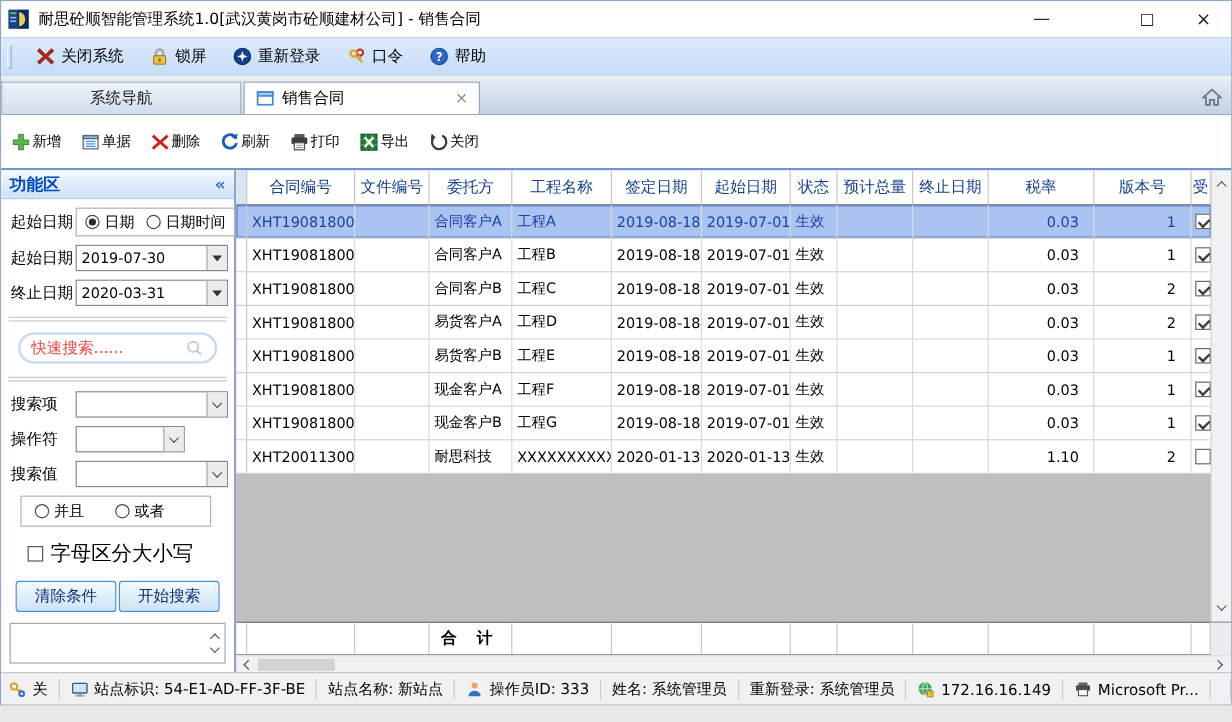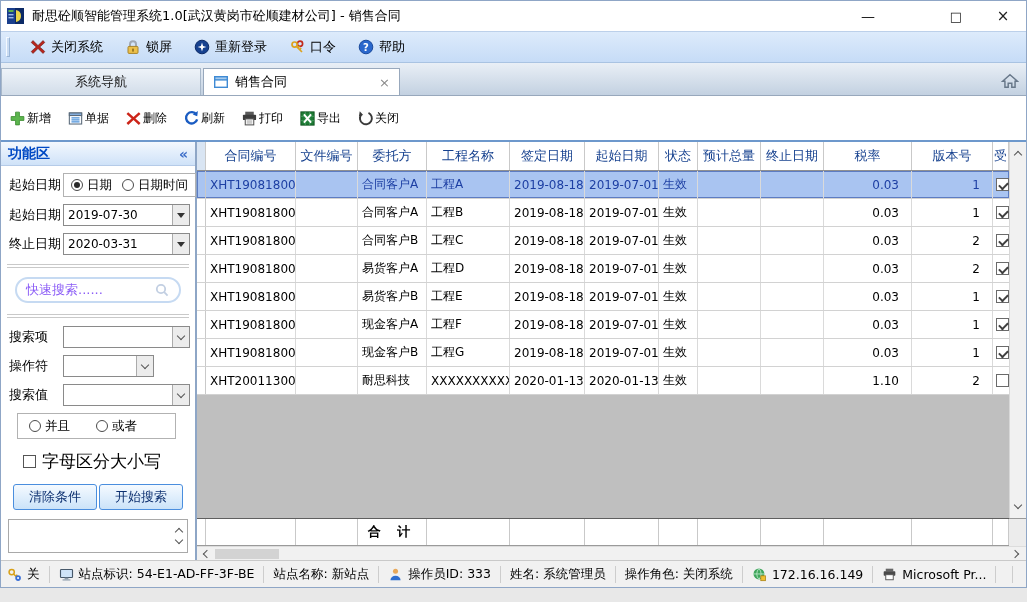--- a/index.html
+++ b/index.html
@@ -58,21 +58,21 @@
   .combo .val{flex:1;padding:0 4px;white-space:nowrap;overflow:hidden;}
   .combo .cbtn{width:17px;height:100%;background:#ececec;border-left:1px solid #ababab;display:flex;align-items:center;justify-content:center;flex:none;}
   .tri{width:0;height:0;border-left:4px solid transparent;border-right:4px solid transparent;border-top:5px solid #333;}
   .chev{width:6px;height:6px;border-left:1.4px solid #555;border-bottom:1.4px solid #555;flex:none;}
   .chev.up{transform:rotate(135deg);margin-top:3px;}
   .chev.down{transform:rotate(-45deg);margin-bottom:3px;}
   .chev.left{transform:rotate(45deg);margin-left:3px;}
   .chev.right{transform:rotate(-135deg);margin-right:3px;}
   .sep{height:4px;border-top:1px solid #c9c9c9;border-bottom:1px solid #c9c9c9;margin:2px 1px 8px;flex:none;}
   .searchpill{height:26px;flex:none;margin:1px 9px 9px;border:2px solid #c6daf2;border-radius:14px;
-    display:flex;align-items:center;padding:0 9px;color:#8b5cf6;font-size:13px;}
+    display:flex;align-items:center;padding:0 9px;color:#ef4444;font-size:13px;}
   .searchpill svg{margin-left:auto;}
   .combo.short{flex:none;width:91px;}
   .logicbox{flex:none;margin:0 14px 0 11px;border:1px solid #b2b2b2;height:26px;display:flex;align-items:center;gap:26px;padding:0 11px;}
   .caserow{flex:none;display:flex;align-items:center;gap:6px;margin:11px 0 0 17px;font-size:17px;}
   .checkbox{width:13px;height:13px;border:1px solid #555;background:#fff;position:relative;flex:none;}
   .checkbox.checked::after,.cb.checked::after{content:"";position:absolute;left:2px;top:2.5px;width:7px;height:4px;
     border-left:2px solid #3f3f3f;border-bottom:2px solid #3f3f3f;transform:rotate(-45deg);}
   .btnrow{flex:none;display:flex;justify-content:space-between;margin:11px 7px 0;text-align:center;}
   .sbtn{width:84px;height:26px;border:1px solid #4a8ede;border-radius:3px;
     background:linear-gradient(#f5faff,#cbe3f9);color:#0d3070;font-size:13px;
@@ -582,21 +582,21 @@
       <svg width="15" height="15" viewBox="0 0 16 16">
         <circle cx="8" cy="4.6" r="2.7" fill="#e8a85a"></circle>
         <path d="M2.6 14 a5.4 4.8 0 0 1 10.8 0 z" fill="#2f6fd0"></path>
       </svg>
       <span>操作员ID: 333</span>
     </div>
     <div class="ss">
       <span>姓名: 系统管理员</span>
     </div>
     <div class="ss">
-      <span>操作角色: 关闭系统</span>
+      <span>重新登录: 系统管理员</span>
     </div>
     <div class="ss">
       <svg width="15" height="15" viewBox="0 0 16 16">
         <circle cx="7.4" cy="7.4" r="5.8" fill="#3fa65c"></circle>
         <path d="M1.6 7.4 h11.6 M7.4 1.6 a8.4 8.4 0 0 1 0 11.6 M7.4 1.6 a8.4 8.4 0 0 0 0 11.6" stroke="#bfe8cc" stroke-width="0.9" fill="none"></path>
         <rect x="9.4" y="9.4" width="5" height="5.2" fill="#f0c030" stroke="#a88010" stroke-width="0.8"></rect>
       </svg>
       <span>172.16.16.149</span>
     </div>
     <div class="ss">

